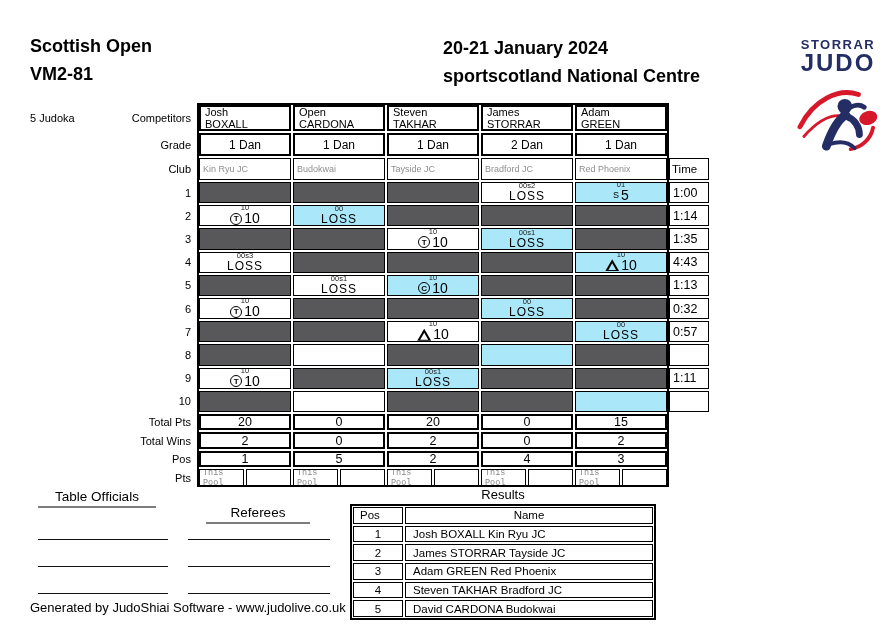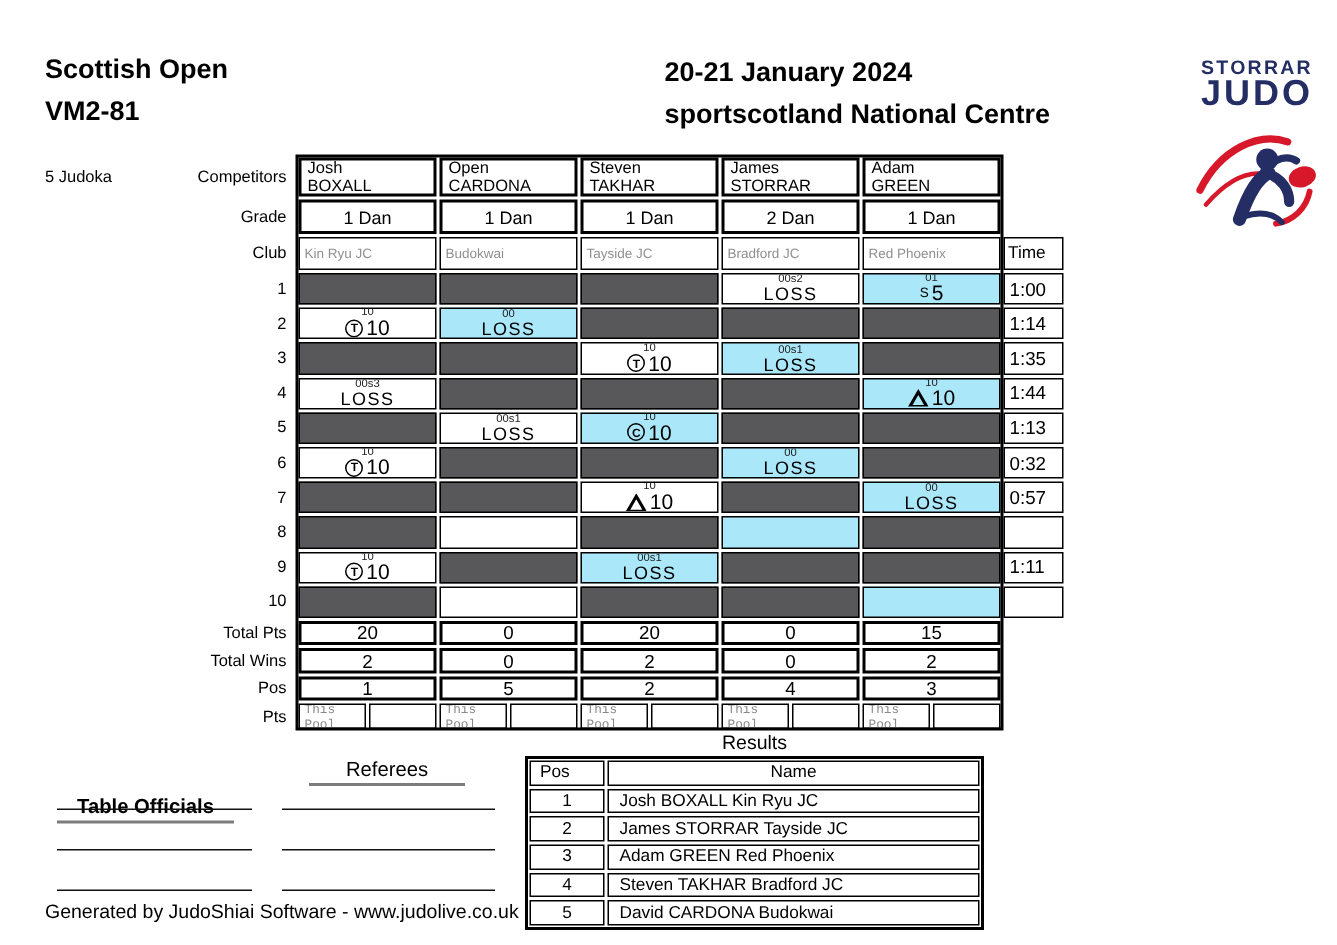--- a/index.html
+++ b/index.html
@@ -63,21 +63,21 @@
   .res-row{display:flex;height:18.7px;}
   .res-row > div{box-sizing:border-box;border:1px solid #000;margin:1px;background:#fff;
                  display:flex;align-items:center;font-size:11.5px;overflow:hidden;}
   .res-pos{width:50px;flex:none;justify-content:center;}
   .res-name{flex:1;padding-left:7px;}
   .res-hdr .res-pos{justify-content:flex-start;padding-left:6px;}
   .res-hdr .res-name{justify-content:center;padding-left:0;}
 
   
   .off-title{font-size:13.5px;text-align:center;border-bottom:2px solid var(--linegray);padding-bottom:2px;}
-  .off1{left:38px;top:530px;width:118px;font-weight:bold;}
+  .off1{left:38px;top:489px;width:118px;}
   .off2{left:206px;top:505px;width:104px;}
   .sig{height:0;border-bottom:1.6px solid #111;}
   .footer{left:30px;top:600px;font-size:13px;}
 </style>
 </head>
 <body>
 
 <div class="sheet">
   <div class="abs title">Scottish Open</div>
   <div class="abs cat">VM2-81</div>
@@ -194,21 +194,21 @@
       <div class="cell gray"></div>
       <div class="cell gray"></div>
       <div class="cell gray"></div>
       <div class="cell res-cell b">
         <div class="sup">10</div>
         <div class="mainln">
           <div class="tri"></div>
           <div class="">10</div>
         </div>
       </div>
-      <div class="cell time">1:44</div>
+      <div class="cell time">4:43</div>
       <div class="lbl">5</div>
       <div class="cell gray"></div>
       <div class="cell res-cell w">
         <div class="sup">00s1</div>
         <div class="lossln">LOSS</div>
       </div>
       <div class="cell res-cell b">
         <div class="sup">10</div>
         <div class="mainln">
           <div class="circ">C</div>

